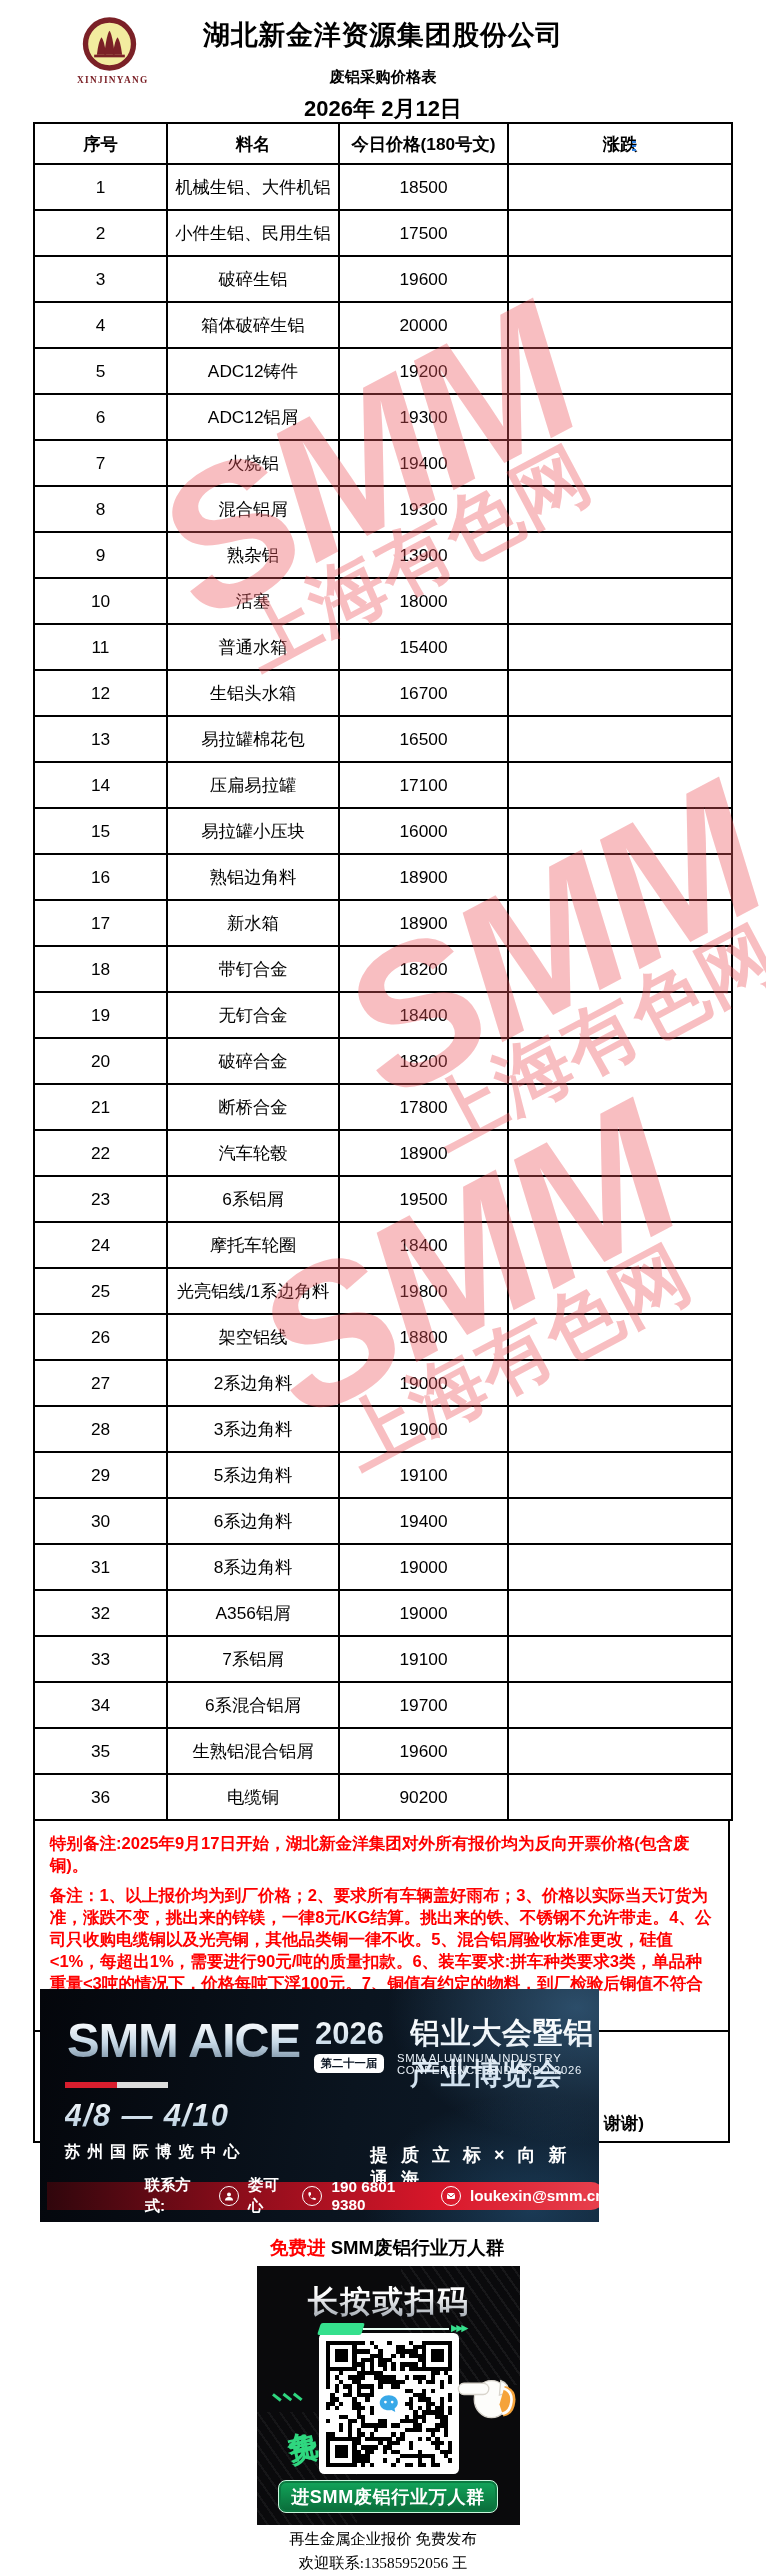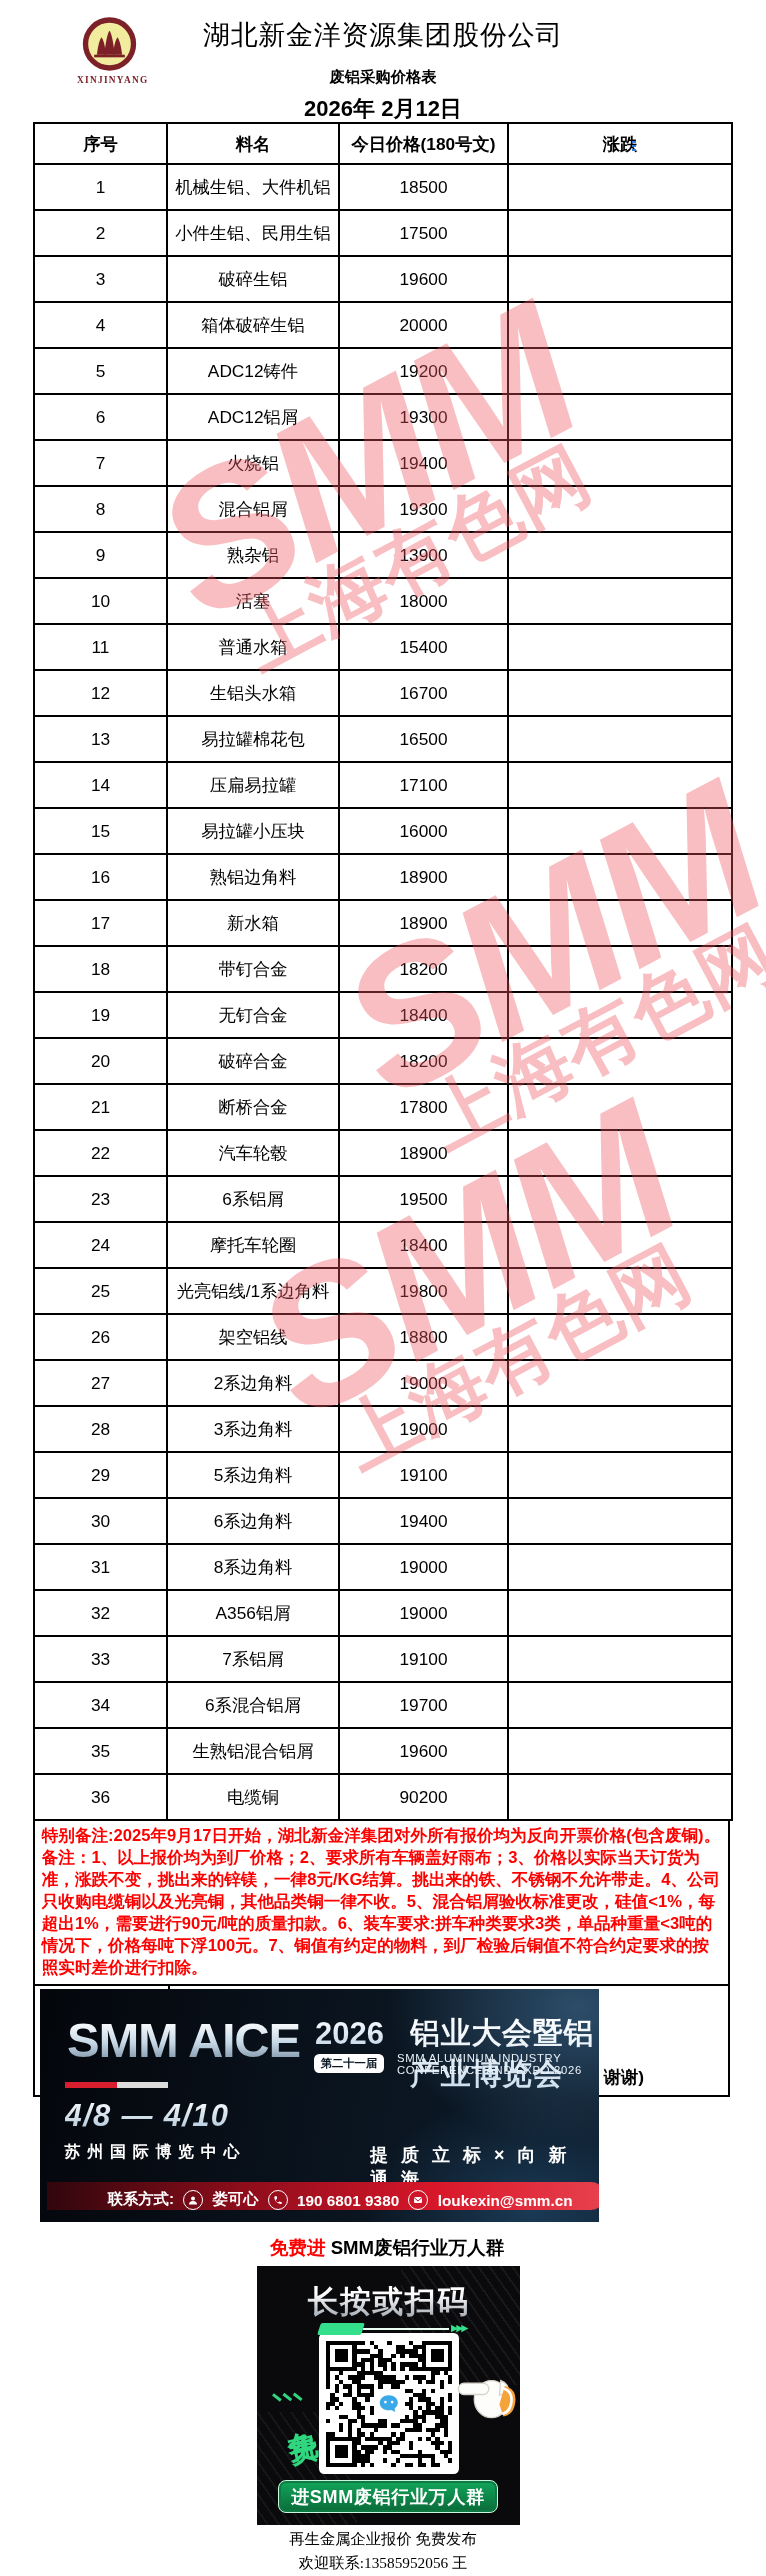--- a/index.html
+++ b/index.html
@@ -4,35 +4,35 @@
 <style>
   html,body{margin:0;padding:0;background:#fff;}
   .page{position:relative;width:766px;height:2576px;background:#fff;overflow:hidden;
         font-family:"Liberation Sans","DejaVu Sans",sans-serif;color:#000;}
 
   
   .logo{position:absolute;left:77px;top:16px;width:64px;text-align:center;}
   .logo-text{font-family:"Liberation Serif","DejaVu Serif",serif;font-weight:bold;color:#7b2127;
              font-size:9.3px;letter-spacing:1.3px;margin-top:1.3px;}
   .company{position:absolute;top:17.3px;left:0;width:100%;text-align:center;
-           font-size:27px;font-weight:normal;letter-spacing:0.7px;}
+           font-size:27px;font-weight:bold;letter-spacing:0.7px;}
   .sheet-title{position:absolute;top:67px;left:0;width:100%;text-align:center;
                font-size:15.3px;font-weight:bold;}
   .date{position:absolute;top:94px;left:0;width:100%;text-align:center;
         font-size:22px;font-weight:bold;}
 
   
   .tblwrap{position:absolute;left:33px;top:122px;width:697px;z-index:2;}
   table.price{border-collapse:collapse;table-layout:fixed;width:697px;padding-left:44px;}
   table.price th,table.price td{border:2px solid #000;text-align:center;padding:0;
         font-size:17.3px;height:44px;font-weight:400;overflow:hidden;}
   table.price thead th{height:39px;font-weight:bold;}
   .notes{border:2px solid #000;border-top:none;padding:4px 6.7px 5.3px 6.7px;
          color:#ff0000;font-weight:bold;font-size:16.6px;line-height:22px;text-align:left;}
-  .notes p{margin:0;}
+  .notes p{margin:8px;}
   .crow{border:2px solid #000;border-top:none;display:flex;}
   .clabel{width:133px;border-right:2px solid #000;display:flex;align-items:center;
           justify-content:center;font-size:17.3px;flex:none;}
   .clist{flex:1;padding:5.3px 4px 5.3px 9.3px;font-size:17.3px;line-height:24.6px;}
   .clist b{font-weight:bold;}
 
   
   .artifact{position:absolute;left:632px;top:141px;width:4px;height:12px;z-index:3;
     background:repeating-linear-gradient(180deg,#2f7fe0 0 2px,transparent 2px 4px);}
 
@@ -63,21 +63,21 @@
   .bten{position:absolute;left:357px;top:63px;font-size:11.3px;color:#eaf2f9;letter-spacing:0.7px;}
   .pbar{position:absolute;left:24.6px;top:93px;width:103px;height:6px;display:flex;}
   .pbar .r{width:52px;background:#d81e2e;}
   .pbar .w{width:51px;background:#dcdcdc;}
   .bdates{position:absolute;left:24.6px;top:109px;font-size:31px;font-weight:bold;font-style:italic;letter-spacing:1.3px;
     background:linear-gradient(180deg,#ffffff,#a9c3d8);-webkit-background-clip:text;background-clip:text;color:transparent;}
   .bvenue{position:absolute;left:24.6px;top:153px;font-size:16px;font-weight:bold;letter-spacing:6.7px;}
   .bslogan{position:absolute;left:330px;top:154px;font-size:18px;font-weight:bold;letter-spacing:4px;}
   .bstrip{position:absolute;left:6.7px;top:193px;width:558px;height:28px;border-radius:0 14px 14px 0;
     background:linear-gradient(90deg,#30060c,#8d0d1b 35%,#d8172a 70%,#e8414e 100%);
-    display:flex;align-items:flex-end;gap:9.3px;padding-left:61px;box-sizing:border-box;
+    display:flex;align-items:center;gap:9.3px;padding-left:98px;box-sizing:border-box;
     font-size:15.3px;font-weight:bold;}
   .bico{width:18px;height:18px;border:1.3px solid #fff;border-radius:50%;flex:none;
         display:inline-flex;align-items:center;justify-content:center;}
   .qrpanel{position:absolute;left:569px;top:88px;width:103px;height:130px;background:#fff;
     border:2px solid #e01c2e;border-radius:8px;box-sizing:border-box;overflow:hidden;}
   .qrpanel .qr{position:absolute;left:8px;top:5.3px;width:84px;height:84px;}
   .qrmini{position:absolute;left:42px;top:39px;width:17.3px;height:17.3px;background:#fff;border:0.7px solid #222;
     display:flex;align-items:center;justify-content:center;font-size:8.6px;font-weight:bold;color:#111;}
   .qrlabel{position:absolute;left:0;right:0;bottom:0;height:29px;background:#ef4444;color:#fff;
     font-size:11px;font-weight:bold;display:flex;align-items:center;justify-content:center;letter-spacing:0.7px;}

